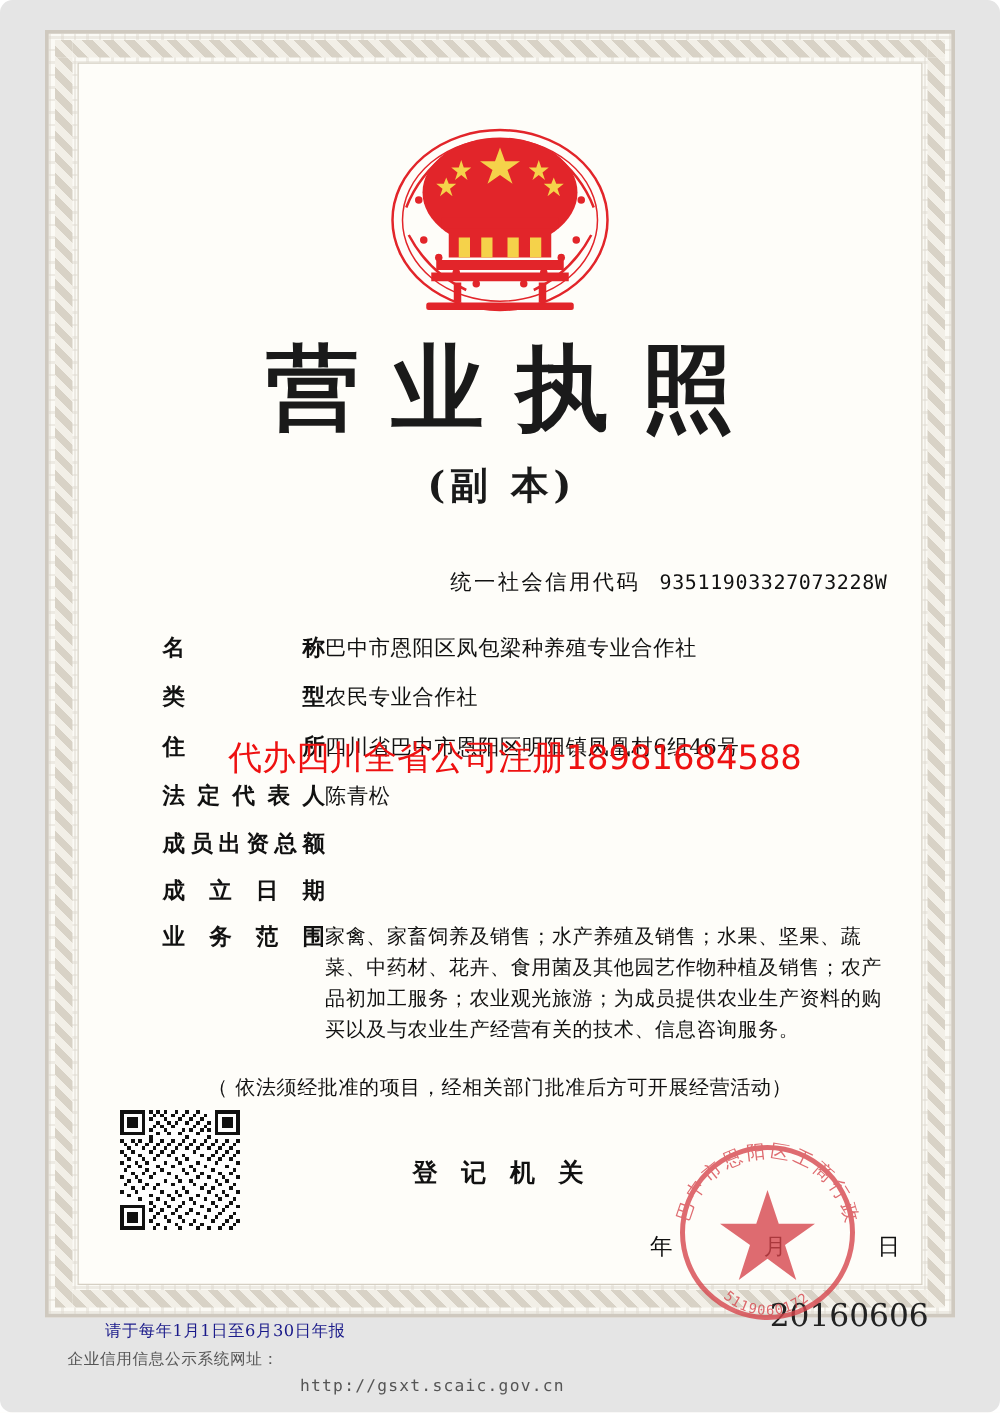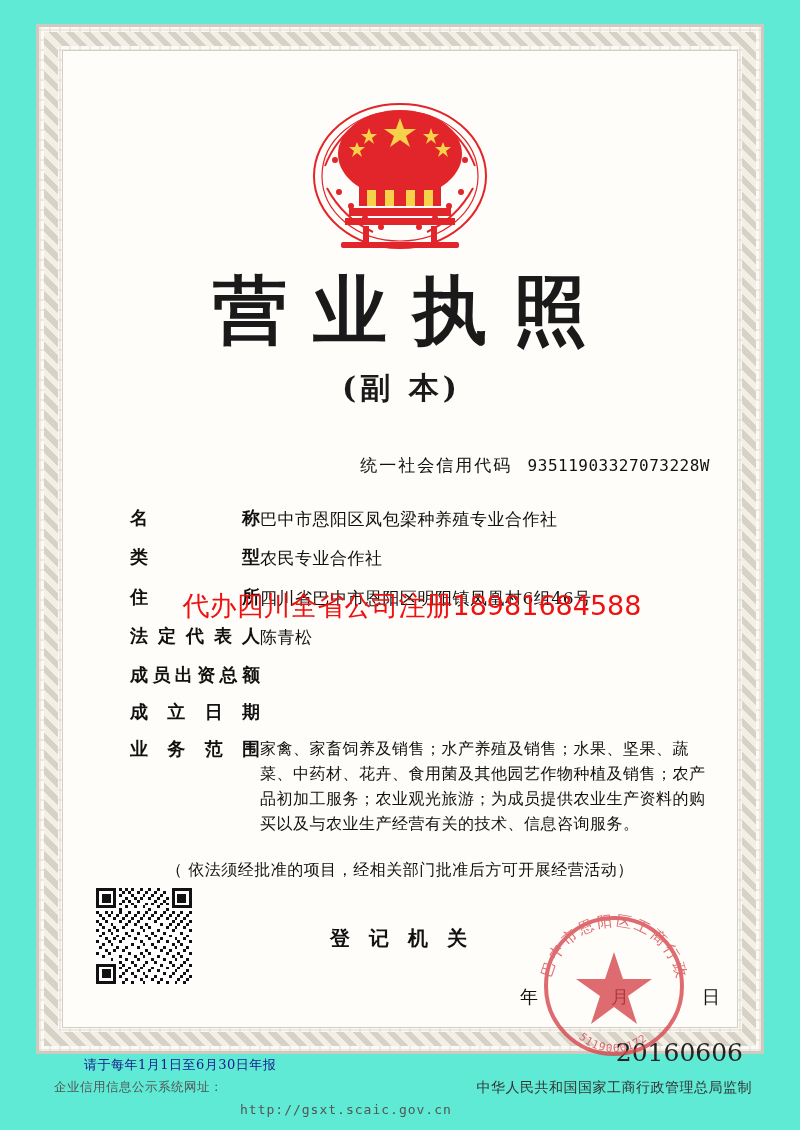--- a/index.html
+++ b/index.html
@@ -13,21 +13,22 @@
     font-family: "DejaVu Sans", "Liberation Sans", sans-serif;
     position: relative;
     overflow: hidden;
   }
 
   .page {
     position: absolute;
     left: 0; top: 0;
     width: 800px;
     height: 1130px;
-    background: #5eead4;
+    background: #e5e5e5;
+    border-radius: 10px;
   }
 
   
   .frame-outer {
     position: absolute;
     left: 36px; top: 24px;
     width: 728px;
     height: 1030px;
     border: 3px solid #cfc9bf;
     background:
@@ -699,17 +700,16 @@
           <rect x="18" y="7" width="1" height="1"></rect>
         <rect x="24" y="7" width="1" height="1"></rect>
       </g>
     </svg>
   </div>
 
   <div class="report-note">请于每年1月1日至6月30日年报</div>
 
   <div class="footer-left">企业信用信息公示系统网址：</div>
   <div class="footer-url">http://gsxt.scaic.gov.cn</div>
-  <div class="footer-right">中华人民共和国国家工商行政管理总局监制</div>
 
   <div class="watermark">代办四川全省公司注册18981684588</div>
 
 </div>
 
 </body></html>

